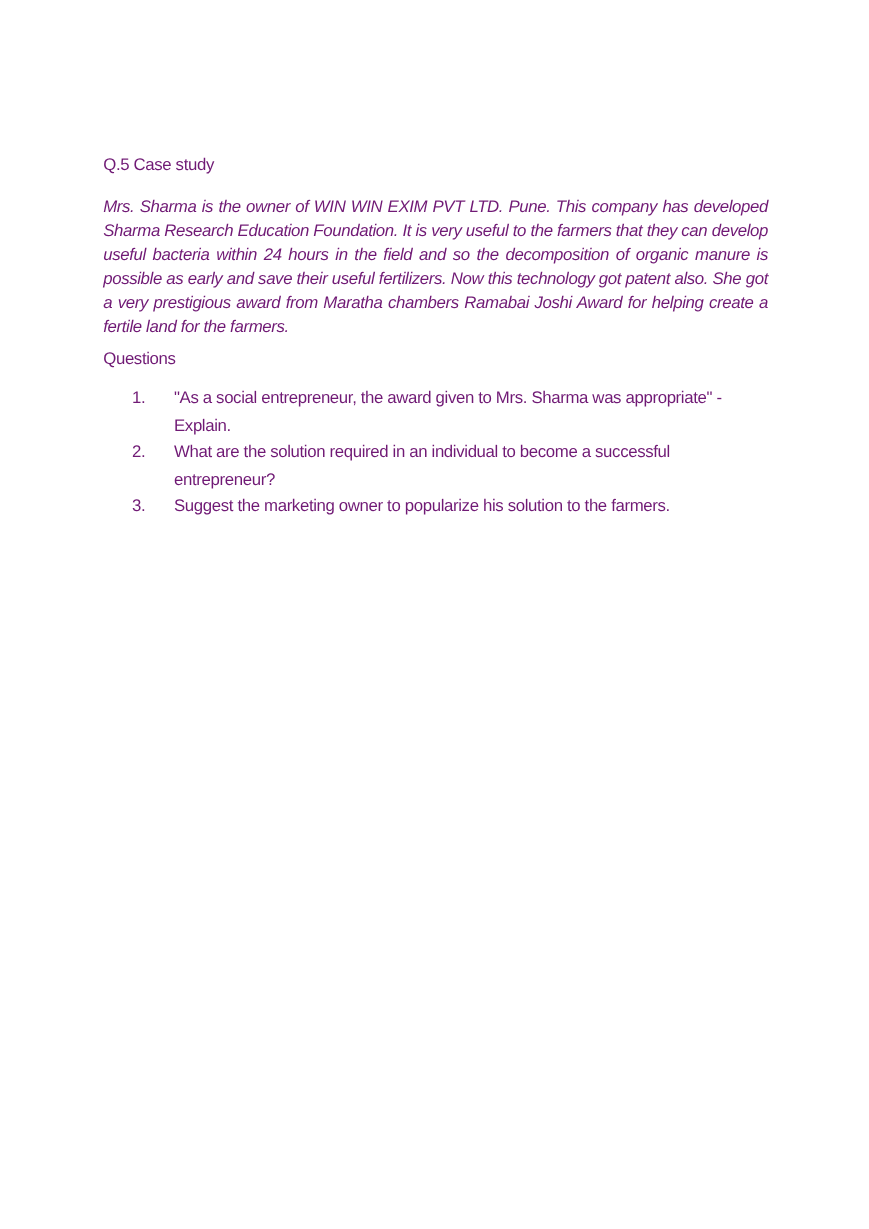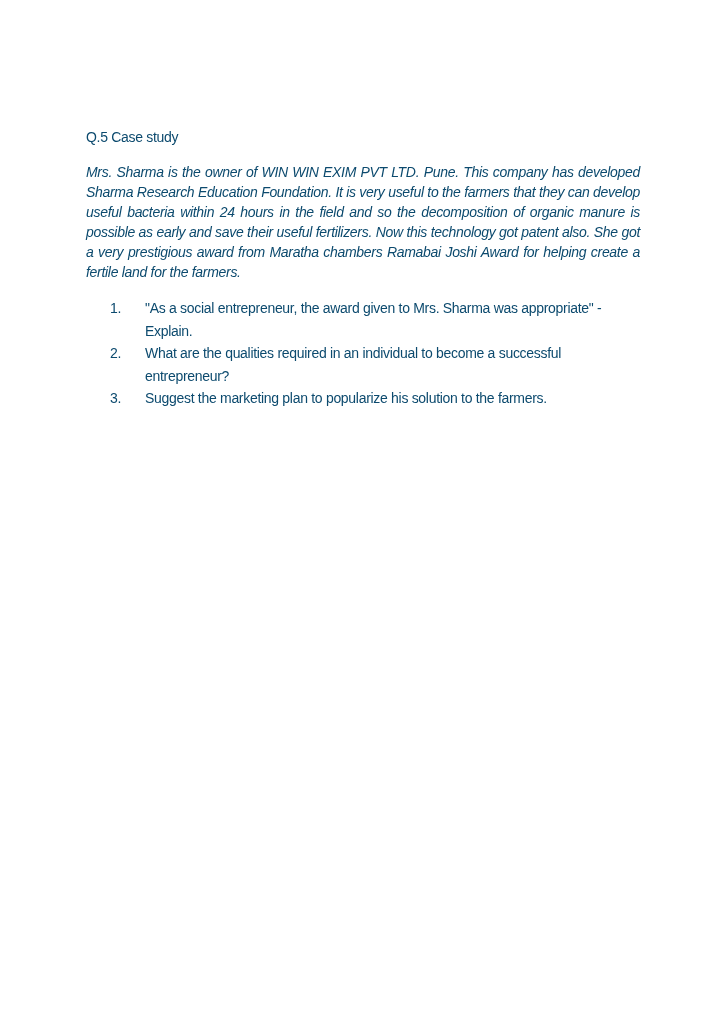--- a/index.html
+++ b/index.html
@@ -13,21 +13,21 @@
     height: 1024px;
     background: #ffffff;
     overflow: hidden;
     font-family: "Liberation Sans", "DejaVu Sans", sans-serif;
   }
   .content {
     position: absolute;
     left: 86px;
     top: 130px;
     width: 554px;
-    color: #0c4a6e;
+    color: #701a75;
     font-size: 14px;
     letter-spacing: -0.3px;
   }
   .heading {
     line-height: 14px;
     font-weight: normal;
     margin: 0;
   }
   .para {
     margin: 18px 0 0 0;
@@ -58,33 +58,34 @@
 </head>
 <body>
 
 <div class="page">
   <div class="content">
 
     <div class="heading">Q.5 Case study</div>
 
     <p class="para">Mrs. Sharma is the owner of WIN WIN EXIM PVT LTD. Pune. This company has developed Sharma Research Education Foundation. It is very useful to the farmers that they can develop useful bacteria within 24 hours in the field and so the decomposition of organic manure is possible as early and save their useful fertilizers. Now this technology got patent also. She got a very prestigious award from Maratha chambers Ramabai Joshi Award for helping create a fertile land for the farmers.</p>
 
+    <div class="heading questions-heading">Questions</div>
 
     <div class="qlist">
 
       <div class="q-row">
         <span class="q-num">1.</span>
         <span class="q-text">"As a social entrepreneur, the award given to Mrs. Sharma was appropriate" - Explain.</span>
       </div>
 
       <div class="q-row">
         <span class="q-num">2.</span>
-        <span class="q-text">What are the qualities required in an individual to become a successful entrepreneur?</span>
+        <span class="q-text">What are the solution required in an individual to become a successful entrepreneur?</span>
       </div>
 
       <div class="q-row">
         <span class="q-num">3.</span>
-        <span class="q-text">Suggest the marketing plan to popularize his solution to the farmers.</span>
+        <span class="q-text">Suggest the marketing owner to popularize his solution to the farmers.</span>
       </div>
 
     </div>
   </div>
 </div>
 
 </body></html>

